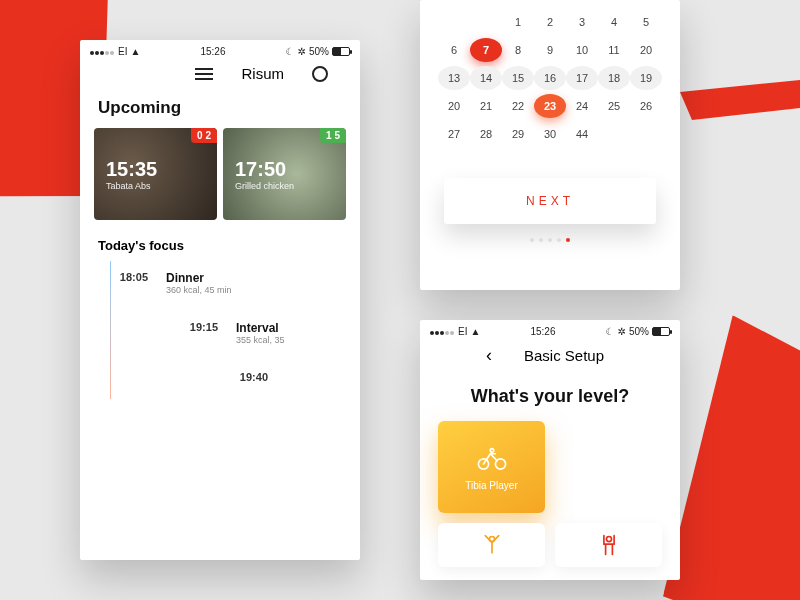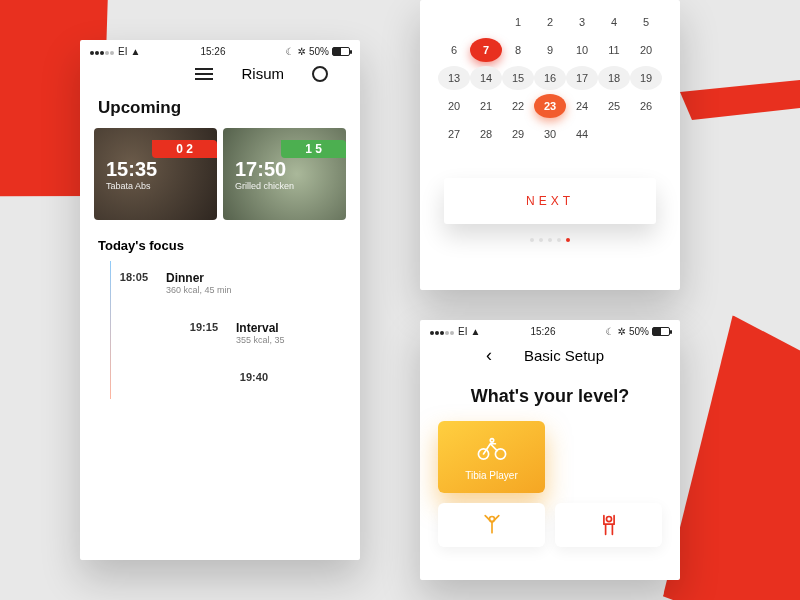--- a/index.html
+++ b/index.html
@@ -32,21 +32,21 @@
   .hamburger span { height:2px; background:#222; }
   .circle-btn { width:16px; height:16px; border:2px solid #222; border-radius:50%; cursor:pointer; }
   .back-chevron { font-size: 18px; cursor:pointer; padding: 0 4px; }
 
   
   .section-title { font-size: 17px; font-weight: 700; padding: 6px 18px 10px; color:#111; }
   .cards-row { display:flex; gap:6px; padding: 0 14px; }
   .card { flex:1; height: 92px; border-radius:4px; position:relative; color:#fff; display:flex; flex-direction:column; justify-content:center; padding-left:12px; background:#444; overflow:hidden; }
   .card.c1 { background: radial-gradient(circle at 30% 40%, #6b5b4a, #2e2620); }
   .card.c2 { background: radial-gradient(circle at 60% 50%, #aab89a, #55614c); }
-  .badge { position:absolute; top:12px; right:0; font-size:12px; padding:2px 24px; border-radius:0 4px 0 4px; font-weight:600; }
+  .badge { position:absolute; top:0; right:0; font-size:10px; padding:2px 6px; border-radius:0 4px 0 4px; font-weight:600; }
   .badge.red { background:#e8301f; }
   .badge.green { background:#4caf50; }
   .card .time { font-size:20px; font-weight:800; }
   .card .label { font-size:9px; opacity:.9; }
 
   .sub-title { font-size:13px; font-weight:700; padding: 18px 18px 8px; }
   .timeline { padding: 0 18px; position:relative; }
   .tline { position:absolute; left:30px; top:0; bottom:0; width:1px; background: linear-gradient(#2196f3, #ff6a3d); opacity:.5; }
   .entry { display:flex; gap:18px; padding: 10px 0 16px; align-items:flex-start; filter: blur(.3px); }
   .entry .t { width:50px; text-align:right; font-size:11px; font-weight:600; color:#333; }
@@ -62,21 +62,21 @@
   .cal-day.sel1 { background:#e8301f; color:#fff; font-weight:700; box-shadow:0 4px 10px rgba(232,48,31,.5); }
   .cal-day.sel2 { background:#f25c2e; color:#fff; font-weight:700; box-shadow:0 4px 10px rgba(242,92,46,.5); }
   .next-btn { margin: 28px 24px 0; height:46px; background:#fff; border-radius:3px; box-shadow:0 12px 24px rgba(0,0,0,.14); display:flex; align-items:center; justify-content:center; color:#e8301f; font-weight:400; letter-spacing:4px; font-size:12px; cursor:pointer; }
   .dotsnav { display:flex; gap:5px; justify-content:center; padding:14px 0 0; }
   .dotsnav span { width:4px; height:4px; border-radius:50%; background:#ddd; }
   .dotsnav span.active { background:#e8301f; }
 
   
   .setup-q { font-size:18px; font-weight:800; text-align:center; padding: 10px 0 14px; color:#111; }
   .level-grid { display:grid; grid-template-columns:1fr 1fr; gap:10px; padding:0 18px; }
-  .level { height:72px; border-radius:6px; display:flex; flex-direction:column; align-items:center; justify-content:center; gap:8px; font-size:11px; cursor:pointer; background:#fff; box-shadow: 0 4px 14px rgba(0,0,0,.06); }
+  .level { height:92px; border-radius:6px; display:flex; flex-direction:column; align-items:center; justify-content:center; gap:8px; font-size:11px; cursor:pointer; background:#fff; box-shadow: 0 4px 14px rgba(0,0,0,.06); }
   .level.active { background: linear-gradient(150deg,#ffcf40,#f5a623); color:#fff; box-shadow:0 12px 24px rgba(245,166,35,.5); }
   .level .ico { width:34px; height:28px; }
   .level.active .ico path, .level.active .ico circle { stroke:#fff; }
   .level .lbl { font-size:10px; }
   .level:not(.active) .lbl { color:#555; }
   .half-row { display:flex; gap:10px; padding: 10px 18px 0; }
   .half-row .level { height: 44px; flex:1; }
   .ico path, .ico circle, .ico line { stroke:#f5a623; stroke-width:2; fill:none; stroke-linecap:round; }
   .half-row .level:last-child .ico path, .half-row .level:last-child .ico circle { stroke:#e8301f; }
 </style>

